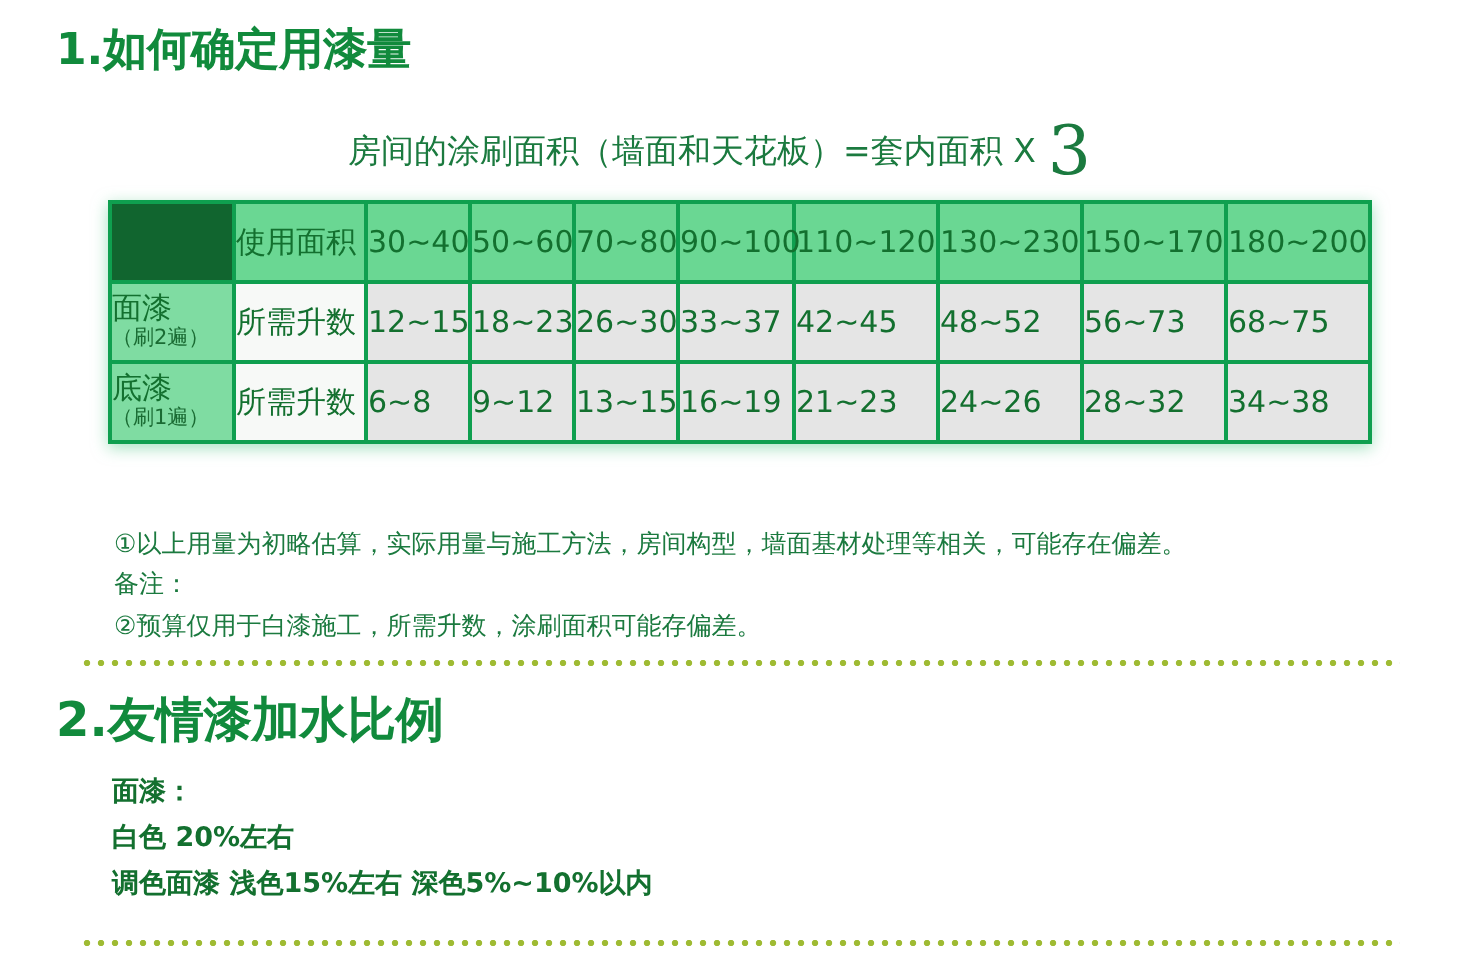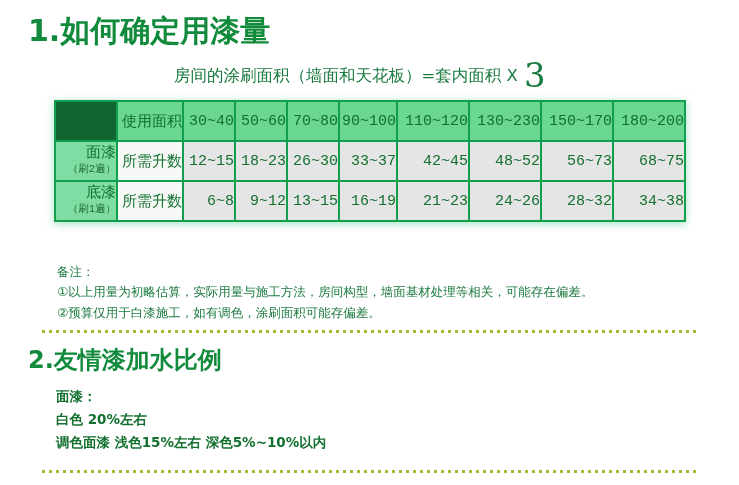--- a/index.html
+++ b/index.html
@@ -19,21 +19,21 @@
     position: relative;
     width: 739px;
     height: 485px;
   }
 
   
   .section1-title {
     position: absolute;
     left: 28px;
     top: 14px;
-    font-size: 30px;
+    font-size: 22px;
     font-weight: bold;
     color: #118a3c;
     letter-spacing: 0px;
     line-height: 1.1;
     white-space: nowrap;
   }
 
   .formula-line {
     position: absolute;
     left: 174px;
@@ -63,28 +63,27 @@
     filter: drop-shadow(0px 2px 4px rgba(90, 200, 140, 0.55));
   }
   table.paint-table {
     border-collapse: collapse;
     table-layout: fixed;
     width: 630px;
     background: #f7f9f7;
   }
   table.paint-table td {
     border: 2px solid #0f9f4f;
-    text-align: right;
+    text-align: left;
     vertical-align: middle;
     color: #13702f;
     font-size: 15px;
     height: 38px;
     padding: 0;
     white-space: nowrap;
-    font-family: Liberation Mono, monospace;
   }
   td.corner-cell {
     background: #11652f;
     border-color: #11652f;
   }
   td.head-cell {
     background: #6ad793;
     color: #14692f;
     font-weight: normal;
   }
@@ -242,23 +241,23 @@
           <td class="val-cell">21~23</td>
           <td class="val-cell">24~26</td>
           <td class="val-cell">28~32</td>
           <td class="val-cell">34~38</td>
         </tr>
       </tbody>
     </table>
   </div>
 
   <div class="notes">
+    <div>①以上用量为初略估算，实际用量与施工方法，房间构型，墙面基材处理等相关，可能存在偏差。</div>
     <div>备注：</div>
-    <div>①以上用量为初略估算，实际用量与施工方法，房间构型，墙面基材处理等相关，可能存在偏差。</div>
-    <div>②预算仅用于白漆施工，如有调色，涂刷面积可能存偏差。</div>
+    <div>②预算仅用于白漆施工，所需升数，涂刷面积可能存偏差。</div>
   </div>
 
   <div class="dotted-divider divider-1"></div>
 
   <div class="section2-title">2.友情漆加水比例</div>
 
   <div class="section2-lines">
     <div>面漆：</div>
     <div>白色  20%左右</div>
     <div>调色面漆  浅色15%左右  深色5%~10%以内</div>

